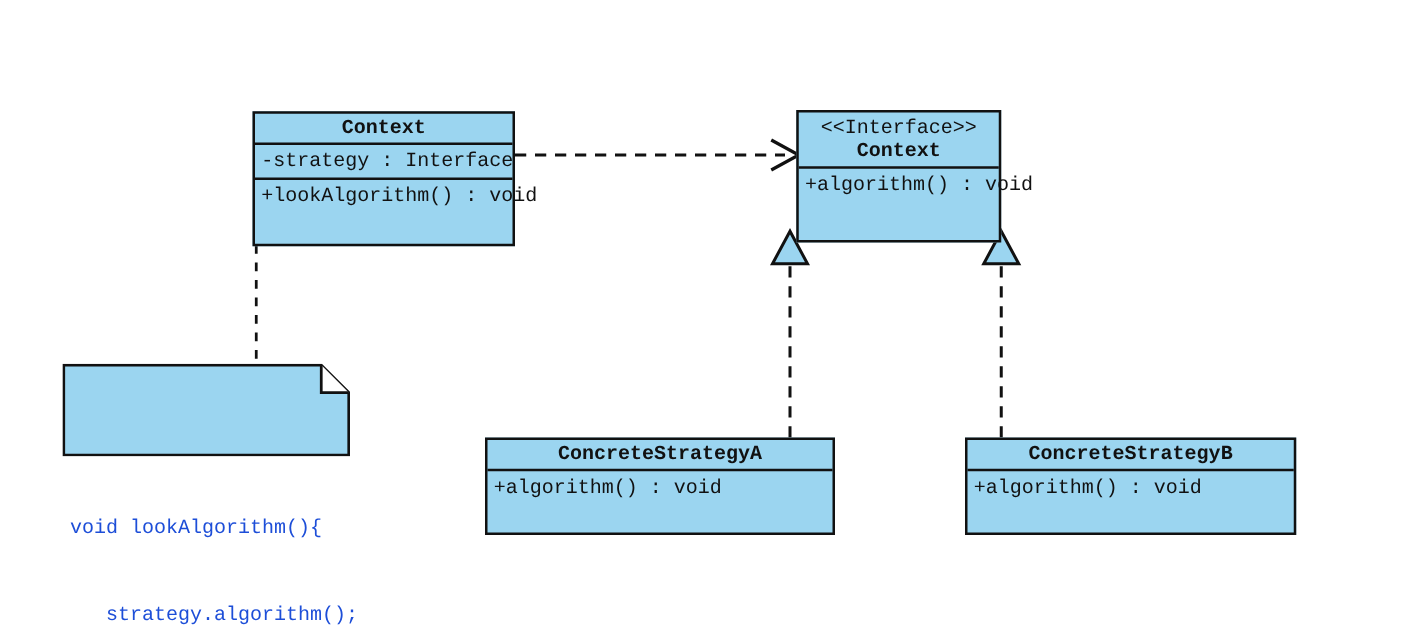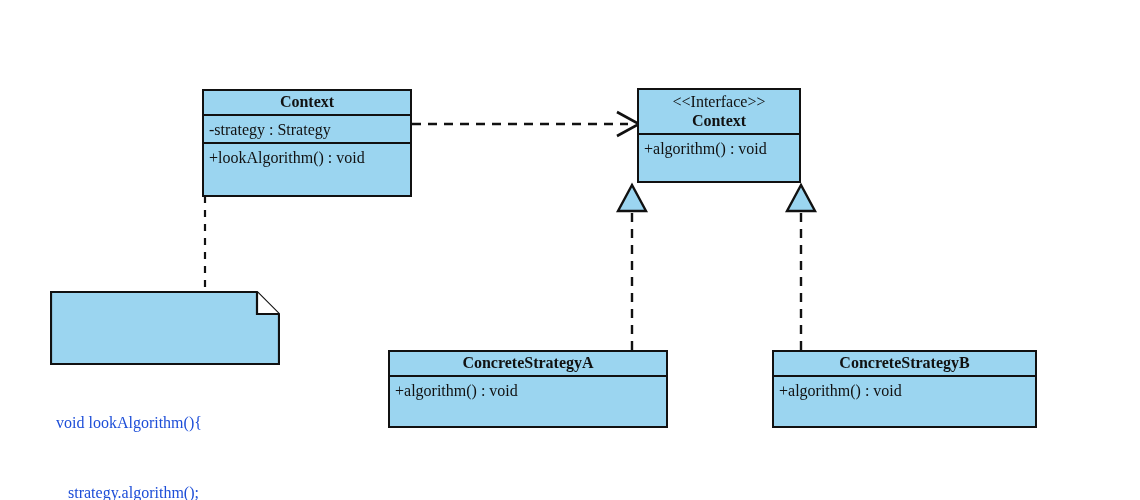--- a/index.html
+++ b/index.html
@@ -6,21 +6,21 @@
     margin: 0;
     padding: 0;
     background: #ffffff;
   }
   #canvas {
     position: relative;
     width: 1140px;
     height: 500px;
     background: #ffffff;
     overflow: hidden;
-    font-family: Liberation Serif, serif;
+    font-family: Liberation Mono, monospace;
   }
 
   
   .uml-class {
     position: absolute;
     box-sizing: border-box;
     border: 2px solid #111111;
     background: #9BD5F0;
     display: flex;
     flex-direction: column;
@@ -149,28 +149,28 @@
     <g>
       <line class="dash-line-note" x1="205" y1="196" x2="205" y2="291"></line>
     </g>
   </svg>
 
   <div class="uml-class" style="left:202px; top:89px; width:210px; height:108px;">
     <div class="uml-title" style="height:25px;">
       <span class="uml-name">Context</span>
     </div>
     <div class="uml-compartment with-rule" style="height:28px;">
-      <div class="uml-member">-strategy : Strategy</div>
+      <div class="uml-member">-strategy : Interface</div>
     </div>
     <div class="uml-compartment uml-filler">
       <div class="uml-member">+lookAlgorithm() : void</div>
     </div>
   </div>
 
-  <div class="uml-class" style="left:637px; top:88px; width:164px; height:95px;">
+  <div class="uml-class" style="left:637px; top:88px; width:164px; height:106px;">
     <div class="uml-title" style="height:45px;">
       <span class="uml-stereotype">&lt;&lt;Interface&gt;&gt;</span>
       <span class="uml-name">Context</span>
     </div>
     <div class="uml-compartment uml-filler">
       <div class="uml-member">+algorithm() : void</div>
     </div>
   </div>
 
   <div class="uml-class" style="left:388px; top:350px; width:280px; height:78px;">

